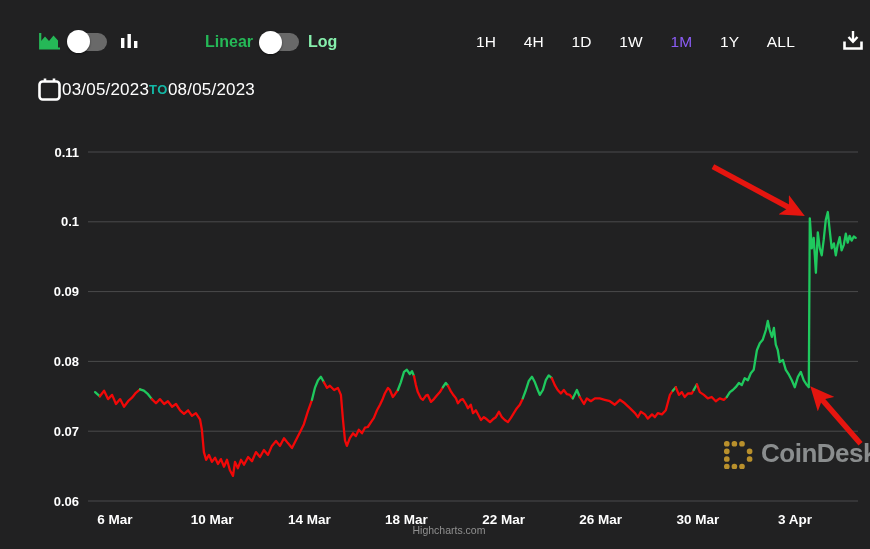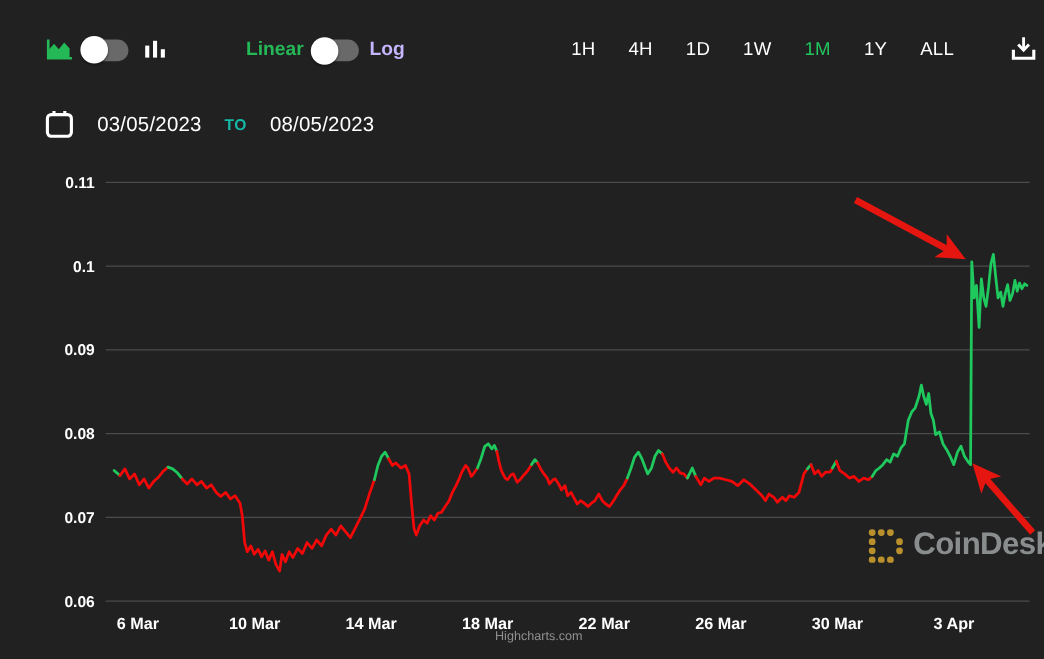--- a/index.html
+++ b/index.html
@@ -7,29 +7,29 @@
     width:870px;height:549px;position:relative;overflow:hidden;
     background:#212122;
     font-family:"Liberation Sans", sans-serif;
     -webkit-font-smoothing:antialiased;
   }
   .abs{position:absolute;}
   
   .ctl-row{display:flex;align-items:center;gap:9px;}
   .toggle{width:37px;height:18px;border-radius:10px;background:#696969;position:relative;flex:0 0 auto;cursor:pointer;}
   .toggle .knob{width:23px;height:23px;border-radius:50%;background:#fff;position:absolute;left:-3px;top:-2.5px;box-shadow:0 1px 2px rgba(0,0,0,.5);}
-  .lbl{font-weight:bold;font-size:16px;color:#c4b5fd;}
+  .lbl{font-weight:bold;font-size:16px;color:#86efac;}
   .lbl.green{color:#25b857;}
   
   .ranges{left:476px;top:31px;width:319px;display:flex;justify-content:space-between;align-items:center;height:22px;}
   .rbtn{font-weight:normal;font-size:15.5px;color:#fff;cursor:pointer;letter-spacing:.2px;}
-  .rbtn.active{color:#22c55e;}
+  .rbtn.active{color:#8b5cf6;}
   .dl-btn{left:841px;top:29px;cursor:pointer;}
   
-  .date-row{left:37px;top:91px;display:flex;align-items:center;gap:19px;}
+  .date-row{left:37px;top:77px;display:flex;align-items:center;gap:0;}
   .date-txt{color:#fff;font-size:17px;letter-spacing:.2px;}
   .date-sep{color:#14b8a6;font-size:13px;font-weight:bold;letter-spacing:.5px;}
   
   #chart{left:0;top:0;}
   .ylab{fill:#fff;font-size:13px;font-weight:600;}
   .xlab{fill:#fff;font-size:13.5px;font-weight:600;}
   
   .watermark{left:723px;top:438px;display:flex;align-items:center;gap:8px;}
   .watermark .brand{color:#8a8d8e;font-size:26px;font-weight:bold;letter-spacing:-0.5px;}
   .credit{left:0;top:524px;width:858px;text-align:center;color:#909090;font-size:10.5px;margin-left:20px;}

